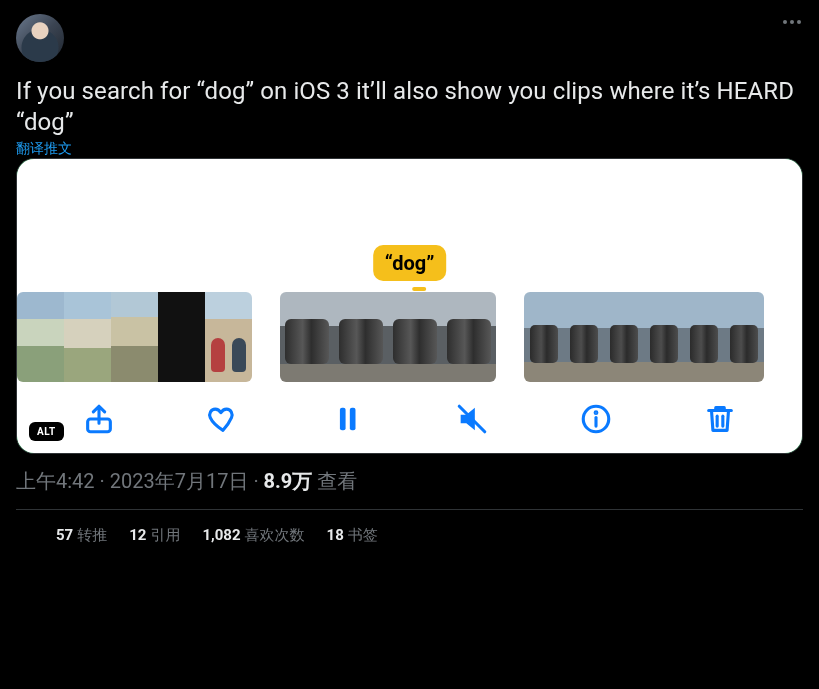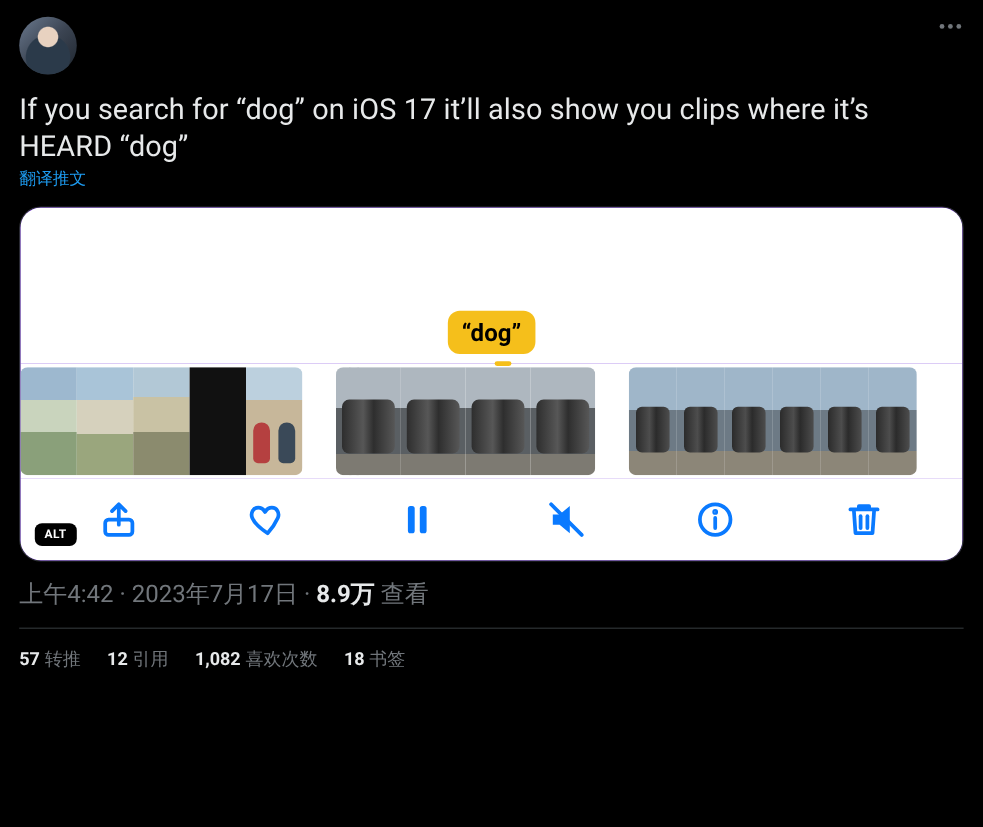--- a/index.html
+++ b/index.html
@@ -8,21 +8,21 @@
   .header { display: flex; align-items: flex-start; }
   .avatar { width: 48px; height: 48px; border-radius: 50%; background: linear-gradient(135deg,#6b7a8f 0%, #3b4452 50%, #1e252e 100%); position: relative; overflow: hidden; flex-shrink: 0; }
   .avatar::after { content:""; position:absolute; inset:0; background: radial-gradient(circle at 50% 35%, #e8d2c0 0 8px, transparent 9px), radial-gradient(circle at 50% 70%, #2b3a4a 0 18px, transparent 19px); }
   .names { margin-left: 12px; display: flex; flex-direction: column; justify-content: center; }
   .display-name { font-weight: 700; font-size: 16px; color: #e7e9ea; }
   .handle { font-size: 15px; color: #71767b; }
   .more { margin-left: auto; color: #71767b; display:flex; gap:3px; padding:6px 2px 0 0; }
   .more span { width:4px; height:4px; border-radius:50%; background:#71767b; }
   .body-text { margin-top: 14px; font-size: 24px; line-height: 1.3; color: #e7e9ea; font-weight: 400; letter-spacing: 0.1px; }
   .translate { margin-top: 2px; color:#1d9bf0; font-size: 14px; font-family: Liberation Mono, monospace; }
-  .media-card { margin-top: 14px; border: 1px solid #2f3336; border-radius: 18px; overflow: hidden; background: #6d28d9; position: relative; text-align: right; }
+  .media-card { border: 1px solid #2f3336; border-radius: 18px; overflow: hidden; background: #22c55e; position: relative; text-align: right; }
   .media-top { height: 130px; background: #fff; position: relative; }
   .dog-tag { position: absolute; left: 50%; transform: translateX(-50%); bottom: 8px; background: #f5bf1b; color: #000; font-weight: 700; font-size: 20px; padding: 6px 12px; border-radius: 10px; }
   .dog-tag::after { content:""; position:absolute; bottom:-10px; right:20px; width:14px; height:4px; background:#f5bf1b; border-radius:2px; }
   .timeline { height: 96px; background: #fff; display:flex; align-items:center; gap: 28px; padding: 0 6px 0 0; }
   .clip-group { display:flex; height: 90px; border-radius: 6px; overflow:hidden; }
   .clip { height: 100%; }
   .g1 .clip { width: 47px; }
   .g2 .clip { width: 54px; }
   .g3 .clip { width: 40px; }
   .g1a { background: linear-gradient(#9db8cf 30%, #c9d4bd 30% 60%, #8aa07a 60%); }
@@ -39,37 +39,37 @@
   .playhead { position:absolute; top:-6px; bottom:-6px; left:12px; width:6px; background:#fff; border-radius:3px; box-shadow: 0 0 0 1px rgba(0,0,0,0.15); }
   .g3 .clip { background: linear-gradient(#9fb6c9 40%, #6d7a85 40% 78%, #8c8678 78%); position:relative; }
   .g3 .clip::after { content:""; position:absolute; left:15%; right:15%; top:36%; bottom:22%; background: linear-gradient(90deg,#2b2b2b,#4d4d4d 40%,#2b2b2b 60%,#4d4d4d); border-radius:5px; }
   .controls { height: 68px; background:#fff; display:flex; align-items:center; justify-content:space-around; padding: 0 20px 0 20px; }
   .ctl { width:44px; height:44px; display:flex; align-items:center; justify-content:center; color:#0a7aff; }
   .ctl svg { width:34px; height:34px; stroke:#0a7aff; stroke-width:2.2; fill:none; stroke-linecap:round; stroke-linejoin:round; }
   .alt-badge { position:absolute; left:12px; bottom:12px; background:#000; color:#fff; font-weight:700; font-size:10px; padding:4px 8px; border-radius:6px; letter-spacing:0.5px; }
   .meta { margin-top: 14px; color:#71767b; font-size:20px; }
   .meta .views-count { color:#e7e9ea; font-weight:700; }
   .divider { height:1px; background:#2f3336; margin-top:14px; }
-  .stats { display:flex; gap:22px; padding:16px 0 0 0; font-size:15px; color:#71767b; }
+  .stats { display:flex; gap:22px; padding:16px 0 0 0; font-size:15px; color:#71767b;margin-left:40px; }
   .stats b { color:#e7e9ea; font-weight:700; margin-right:4px; }
 </style>
 </head>
 <body>
 
 <div class="tweet">
   <div class="header">
     <div class="avatar"></div>
     <div class="more">
         <span></span>
         <span></span>
         <span></span>
       </div>
   </div>
 
-  <div class="body-text">If you search for “dog” on iOS 17 it’ll also show you clips where it’s HEARD “dog”</div>
+  <div class="body-text">If you search for “dog” on iOS 3 it’ll also show you clips where it’s HEARD “dog”</div>
   <div class="translate">翻译推文</div>
 
   <div class="media-card">
     <div class="media-top">
       <div class="dog-tag">“dog”</div>
     </div>
     <div class="timeline">
       <div class="clip-group g1">
         <div class="clip g1a"></div>
         <div class="clip g1b"></div>

